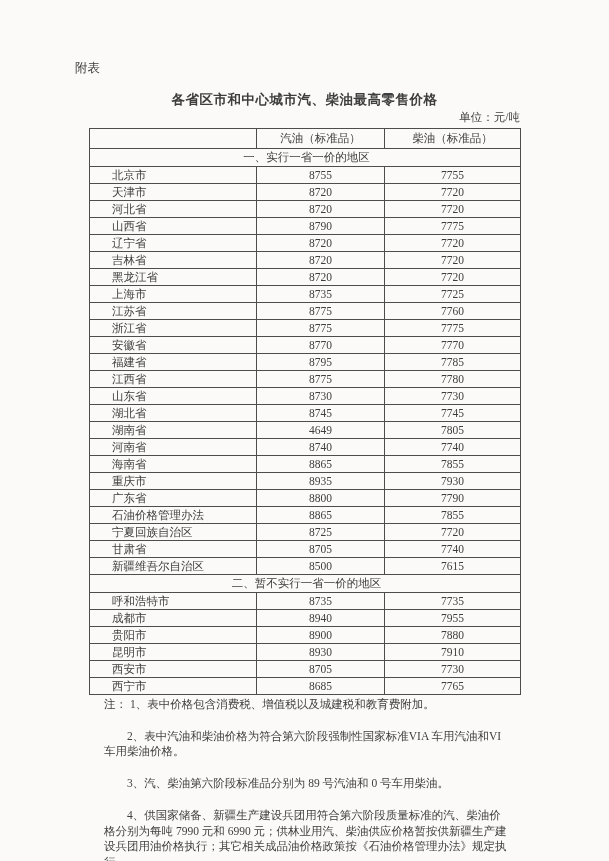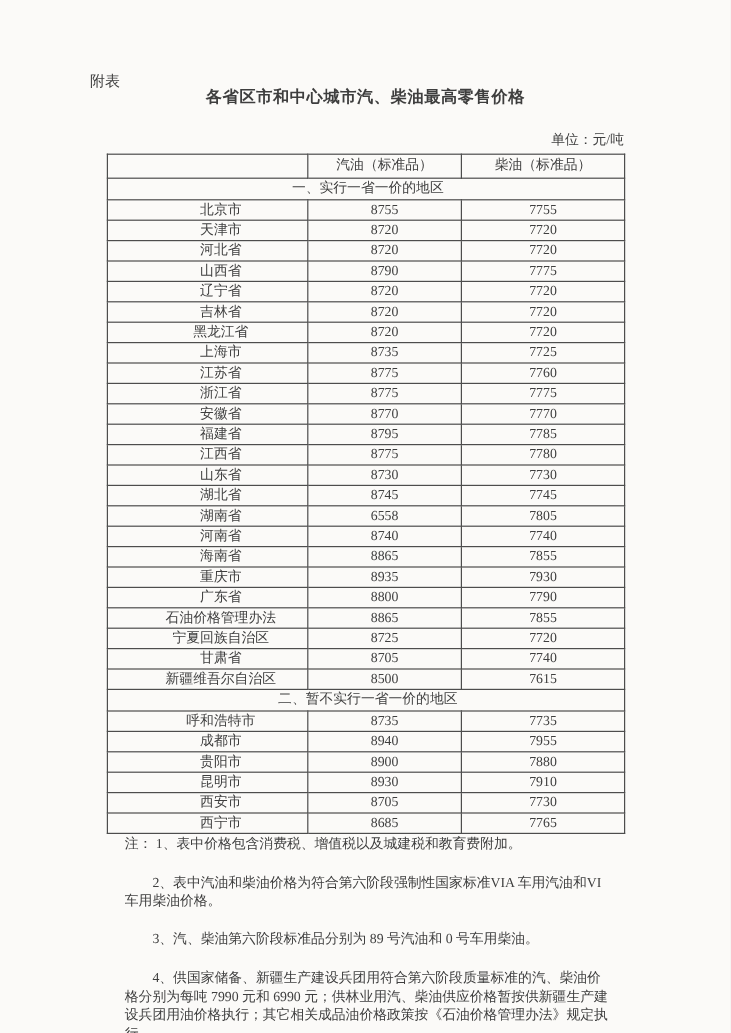--- a/index.html
+++ b/index.html
@@ -17,21 +17,21 @@
     background:var(--bg);
     color:var(--text);
     overflow:hidden;
     padding-left:17px;
   }
   .annex{
     position:absolute;left:75px;top:61px;
     font-size:12.5px;line-height:14px;
   }
   .doc-title{
-    position:absolute;left:0;top:73px;width:100%;
+    position:absolute;left:0;top:92px;width:100%;
     text-align:center;font-weight:bold;font-size:13.5px;
     letter-spacing:0.5px;line-height:16px;
   }
   .unit-label{
     position:absolute;left:89px;top:99px;width:431px;
     text-align:right;font-size:11.5px;line-height:13px;margin-top:12px;
   }
   table.price-table{
     position:absolute;left:89px;top:128px;width:431px;
     border-collapse:collapse;table-layout:fixed;
@@ -40,21 +40,21 @@
     border:1px solid var(--border);
     font-weight:normal;
     font-size:11.5px;
     padding:0;
     line-height:16px;
     height:16px;
     overflow:hidden;
     white-space:nowrap;
   }
   .price-table thead th{height:19px;line-height:19px;text-align:center;}
-  .price-table td.region{text-align:center;padding-left:22px;margin-top:24px;}
+  .price-table td.region{text-align:left;padding-left:22px;margin-top:24px;}
   .price-table td.num{text-align:center;margin-top:32px;}
   .price-table tr.section-row td{
     text-align:center;padding-left:3px;height:17px;line-height:17px;
   }
   .notes{
     position:absolute;left:88px;top:681px;width:437px;
     font-size:11.5px;line-height:15.7px;
   }
   .notes p{margin:16px;padding:0;text-align:left;}
 </style>
@@ -156,21 +156,21 @@
           <td class="num">8730</td>
           <td class="num">7730</td>
         </tr>
         <tr>
           <td class="region">湖北省</td>
           <td class="num">8745</td>
           <td class="num">7745</td>
         </tr>
         <tr>
           <td class="region">湖南省</td>
-          <td class="num">6558</td>
+          <td class="num">4649</td>
           <td class="num">7805</td>
         </tr>
         <tr>
           <td class="region">河南省</td>
           <td class="num">8740</td>
           <td class="num">7740</td>
         </tr>
         <tr>
           <td class="region">海南省</td>
           <td class="num">8865</td>

